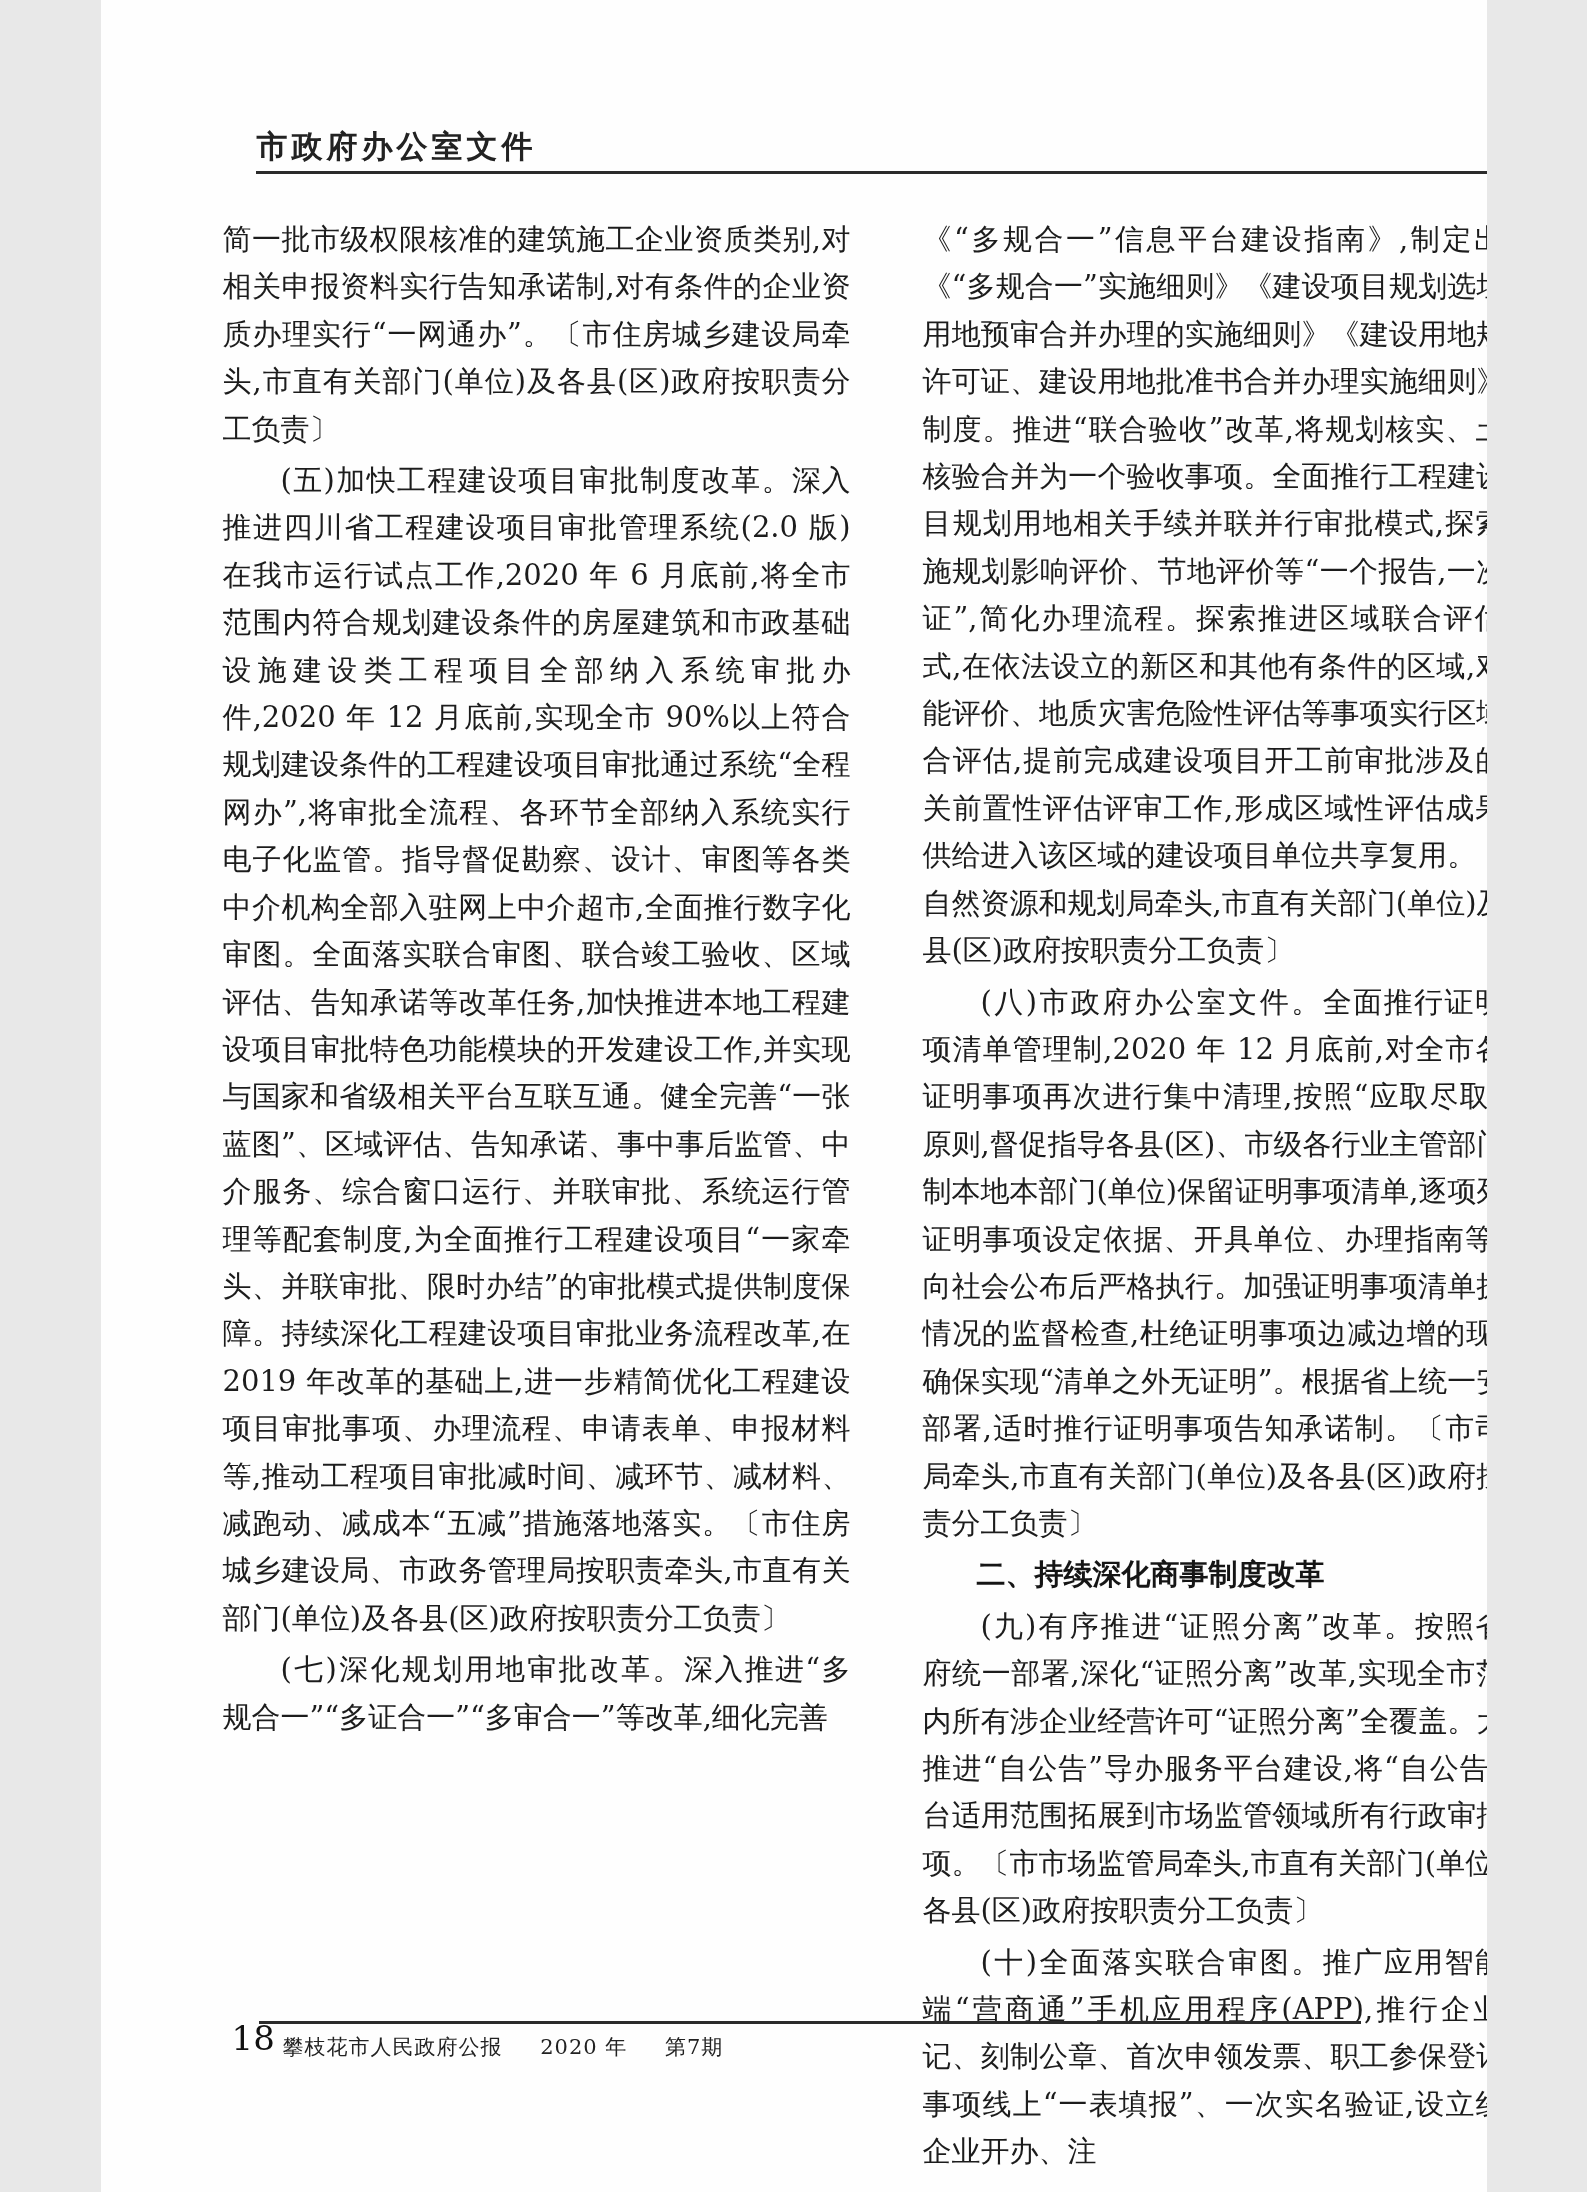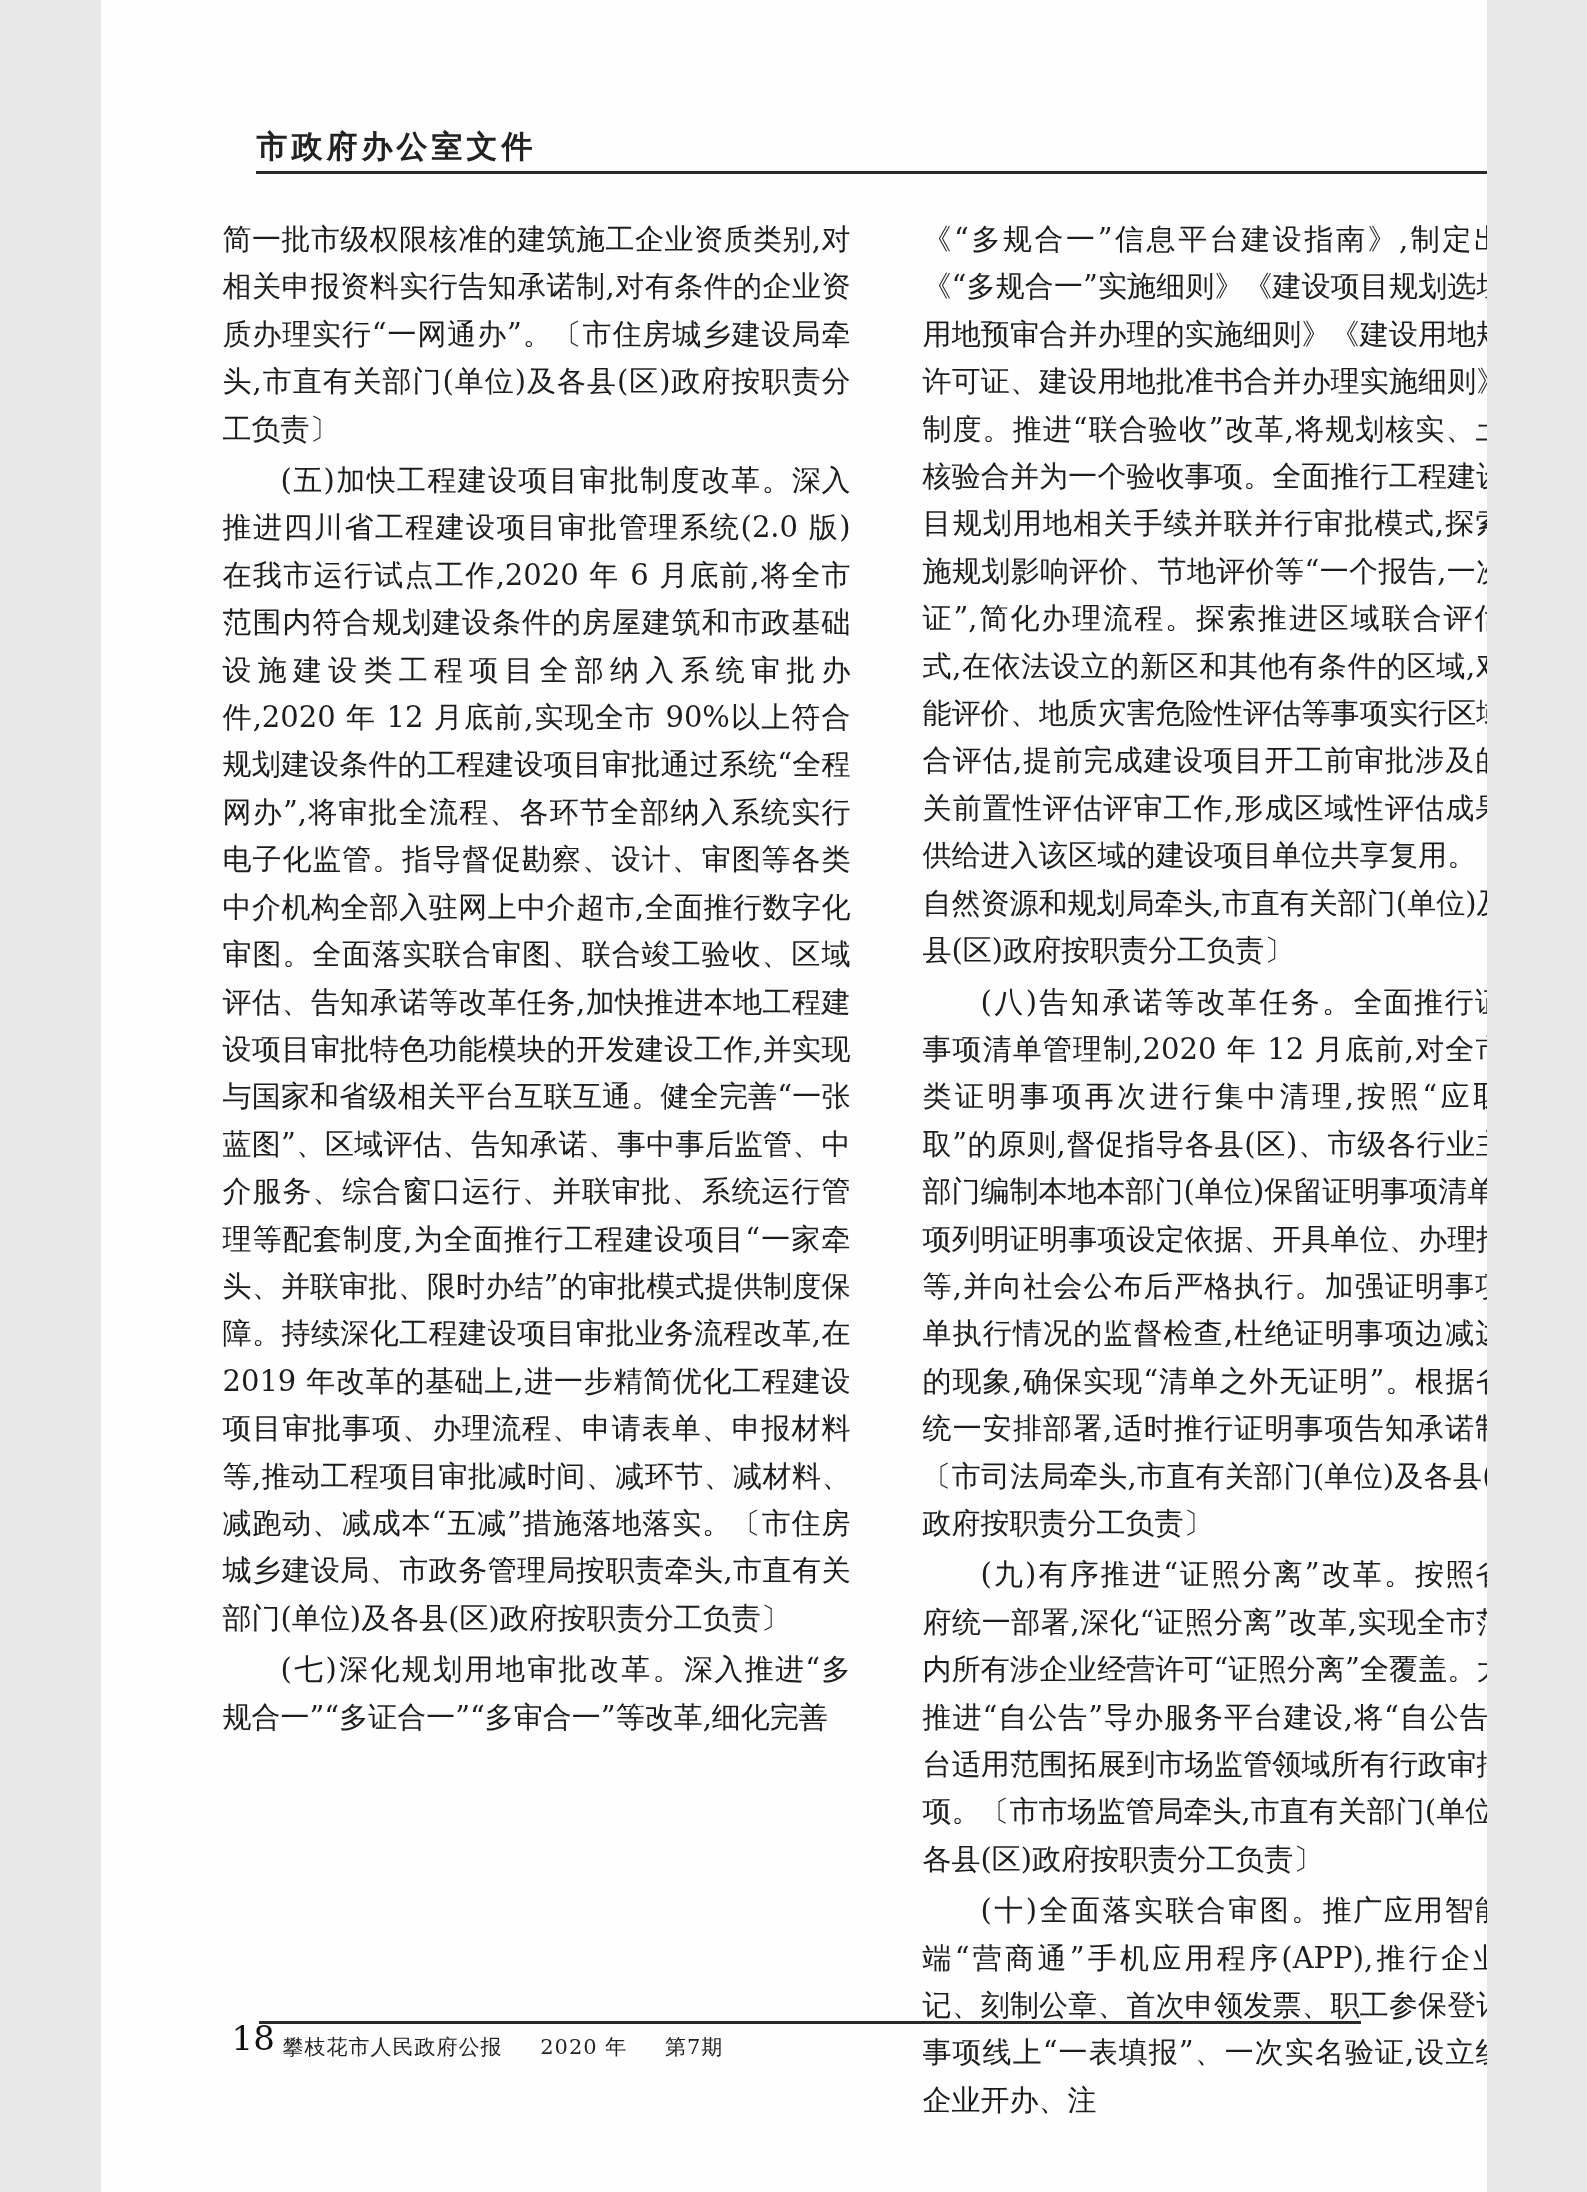--- a/index.html
+++ b/index.html
@@ -79,22 +79,23 @@
       <p class="par indent">
         <span class="lead">(七)深化规划用地审批改革。</span><span>深入推进“多规合一”“多证合一”“多审合一”等改革,细化完善</span>
       </p>
     </div>
 
     <div class="col col-right">
       <p class="par">
         <span>《“多规合一”信息平台建设指南》,制定出台《“多规合一”实施细则》《建设项目规划选址和用地预审合并办理的实施细则》《建设用地规划许可证、建设用地批准书合并办理实施细则》等制度。推进“联合验收”改革,将规划核实、土地核验合并为一个验收事项。全面推行工程建设项目规划用地相关手续并联并行审批模式,探索实施规划影响评价、节地评价等“一个报告,一次论证”,简化办理流程。探索推进区域联合评估模式,在依法设立的新区和其他有条件的区域,对节能评价、地质灾害危险性评估等事项实行区域联合评估,提前完成建设项目开工前审批涉及的有关前置性评估评审工作,形成区域性评估成果提供给进入该区域的建设项目单位共享复用。〔市自然资源和规划局牵头,市直有关部门(单位)及各县(区)政府按职责分工负责〕</span>
       </p>
       <p class="par indent">
-        <span class="lead">(八)告知承诺等改革任务。</span><span>全面推行证明事项清单管理制,2020 年 12 月底前,对全市各类证明事项再次进行集中清理,按照“应取尽取”的原则,督促指导各县(区)、市级各行业主管部门编制本地本部门(单位)保留证明事项清单,逐项列明证明事项设定依据、开具单位、办理指南等,并向社会公布后严格执行。加强证明事项清单执行情况的监督检查,杜绝证明事项边减边增的现象,确保实现“清单之外无证明”。根据省上统一安排部署,适时推行证明事项告知承诺制。〔市司法局牵头,市直有关部门(单位)及各县(区)政府按职责分工负责〕</span>
+        <span class="lead">(八)市政府办公室文件。</span><span>全面推行证明事项清单管理制,2020 年 12 月底前,对全市各类证明事项再次进行集中清理,按照“应取尽取”的原则,督促指导各县(区)、市级各行业主管部门编制本地本部门(单位)保留证明事项清单,逐项列明证明事项设定依据、开具单位、办理指南等,并向社会公布后严格执行。加强证明事项清单执行情况的监督检查,杜绝证明事项边减边增的现象,确保实现“清单之外无证明”。根据省上统一安排部署,适时推行证明事项告知承诺制。〔市司法局牵头,市直有关部门(单位)及各县(区)政府按职责分工负责〕</span>
       </p>
+      <p class="sect-heading">二、持续深化商事制度改革</p>
       <p class="par indent">
         <span class="lead">(九)有序推进“证照分离”改革。</span><span>按照省政府统一部署,深化“证照分离”改革,实现全市范围内所有涉企业经营许可“证照分离”全覆盖。大力推进“自公告”导办服务平台建设,将“自公告”平台适用范围拓展到市场监管领域所有行政审批事项。〔市市场监管局牵头,市直有关部门(单位)及各县(区)政府按职责分工负责〕</span>
       </p>
       <p class="par indent">
         <span class="lead">(十)全面落实联合审图。</span><span>推广应用智能终端“营商通”手机应用程序(APP),推行企业登记、刻制公章、首次申领发票、职工参保登记等事项线上“一表填报”、一次实名验证,设立线下企业开办、注</span>
       </p>
     </div>
 
   </div>
 

